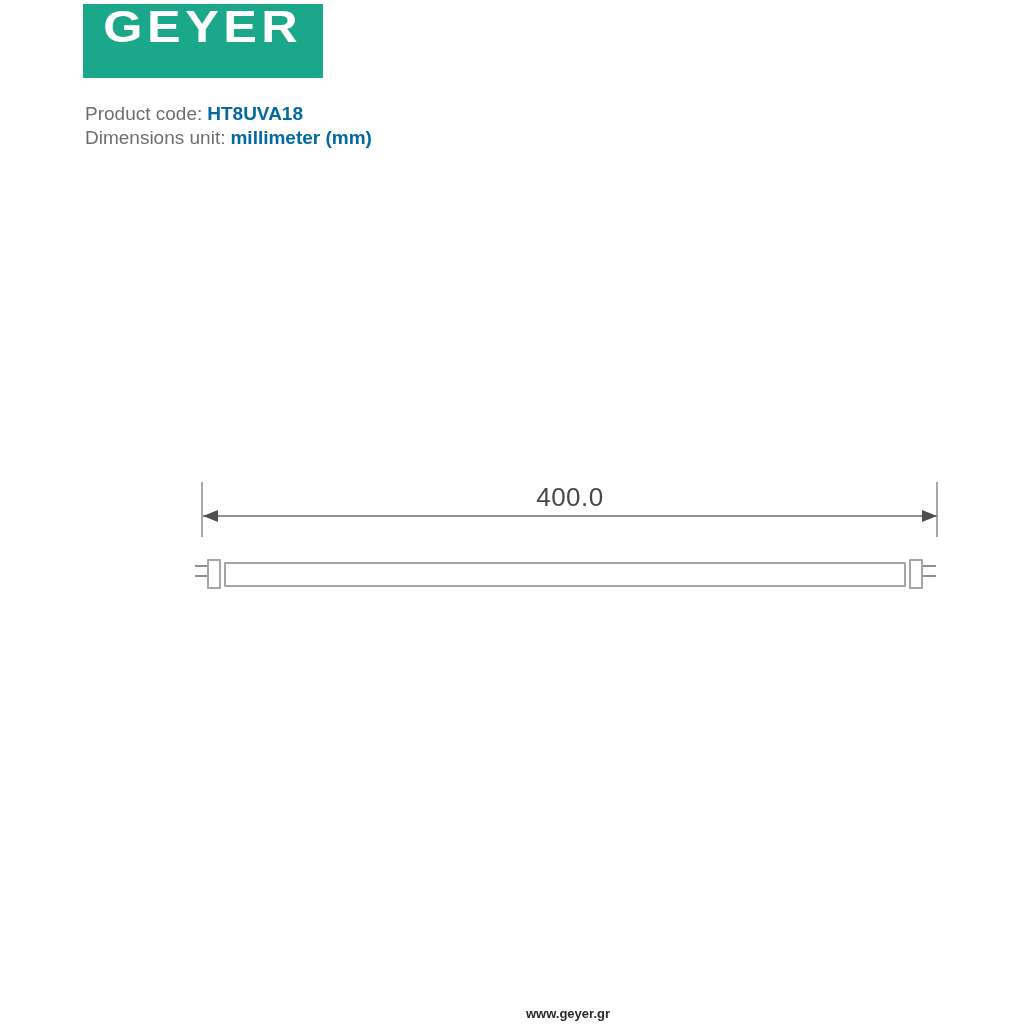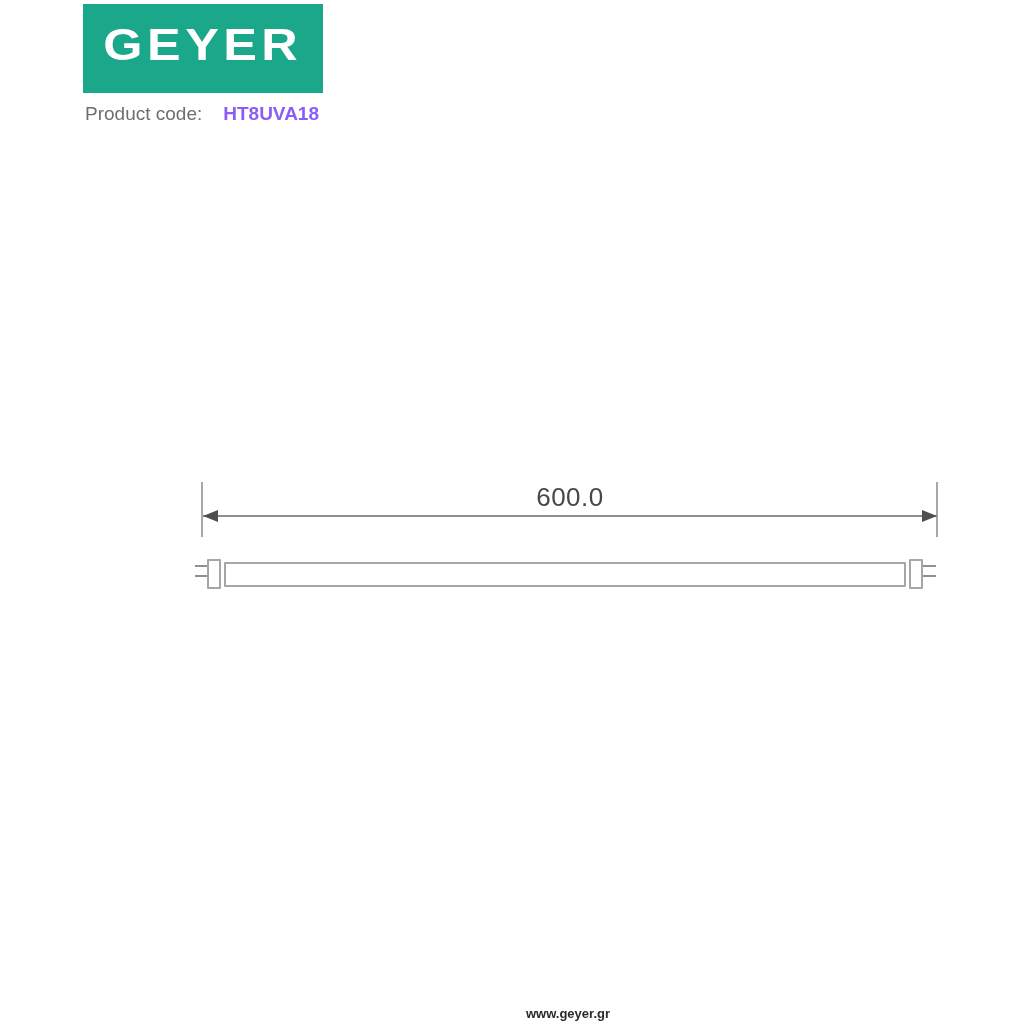--- a/index.html
+++ b/index.html
@@ -7,41 +7,41 @@
   body {
     width: 1024px; height: 1024px;
     font-family: "Liberation Sans", sans-serif;
     position: relative; overflow: hidden;
   }
   .page { position: absolute; inset: 0; background: #fff; }
 
   
   .logo {
     position: absolute; left: 83px; top: 4px;
-    width: 240px; height: 89px;
+    width: 240px; height: 74px;
     background: #1AA78A;
-    display: flex; align-items: center; justify-content: center;
+    display: flex; align-items: flex-start; justify-content: center;
     padding-bottom: 8px;
   }
   .logo-text {
     color: #ffffff;
     font-size: 45px; font-weight: 800;
     letter-spacing: 4px; line-height: 1;
     transform: scaleX(1.12);
     transform-origin: center;
     white-space: nowrap;
   }
 
   
   .product-info {
     position: absolute; left: 85px; top: 102px;
     font-size: 19px; line-height: 24px; white-space: nowrap;
   }
   .info-line .label { color: #6e6e6e; text-align: right; }
-  .info-line .value { color: #8b5cf6; font-weight: bold; margin-left: 21px; }
+  .info-line .value { color: #0369a1; font-weight: bold; margin-left: 5px; }
 
   
   .drawing { position: absolute; inset: 0; }
 
   .ext-line {
     position: absolute; top: 482px; width: 2px; height: 55px;
     background: #a8a8a8;
   }
   .ext-line.left  { left: 201px; }
   .ext-line.right { left: 936px; }
@@ -98,29 +98,32 @@
 <div class="page">
 
   <div class="logo">
     <span class="logo-text">GEYER</span>
   </div>
 
   <div class="product-info">
     <div class="info-line">
       <span class="label">Product code:</span><span class="value">HT8UVA18</span>
     </div>
+    <div class="info-line">
+      <span class="label">Dimensions unit:</span><span class="value">millimeter (mm)</span>
+    </div>
   </div>
 
   <div class="drawing">
     <div class="ext-line left"></div>
     <div class="ext-line right"></div>
     <div class="dim-line"></div>
     <div class="arrow left"></div>
     <div class="arrow right"></div>
-    <div class="dim-label">600.0</div>
+    <div class="dim-label">400.0</div>
 
     <div class="tube-body"></div>
     <div class="tube-cap left"></div>
     <div class="tube-cap right"></div>
     <div class="pin l1"></div>
     <div class="pin l2"></div>
     <div class="pin r1"></div>
     <div class="pin r2"></div>
   </div>
 

